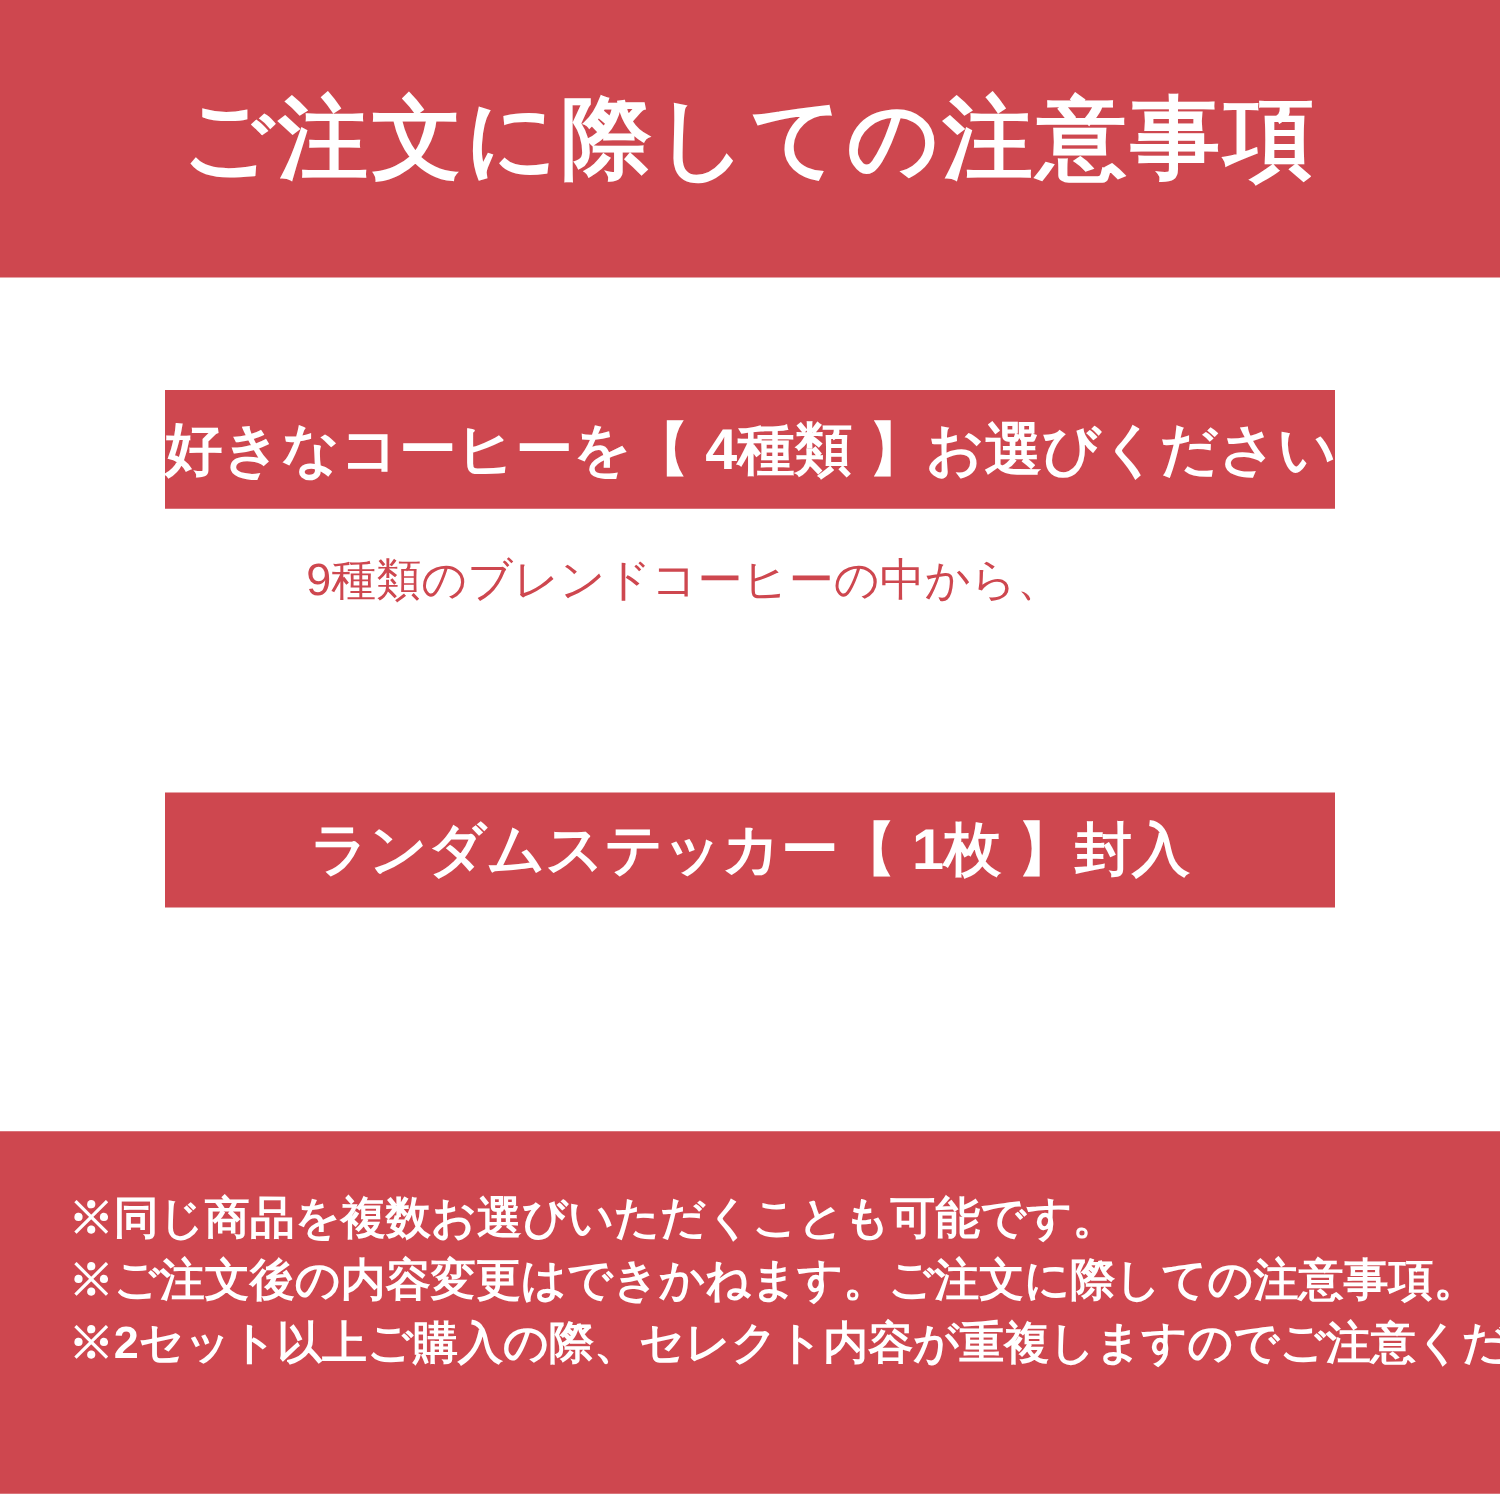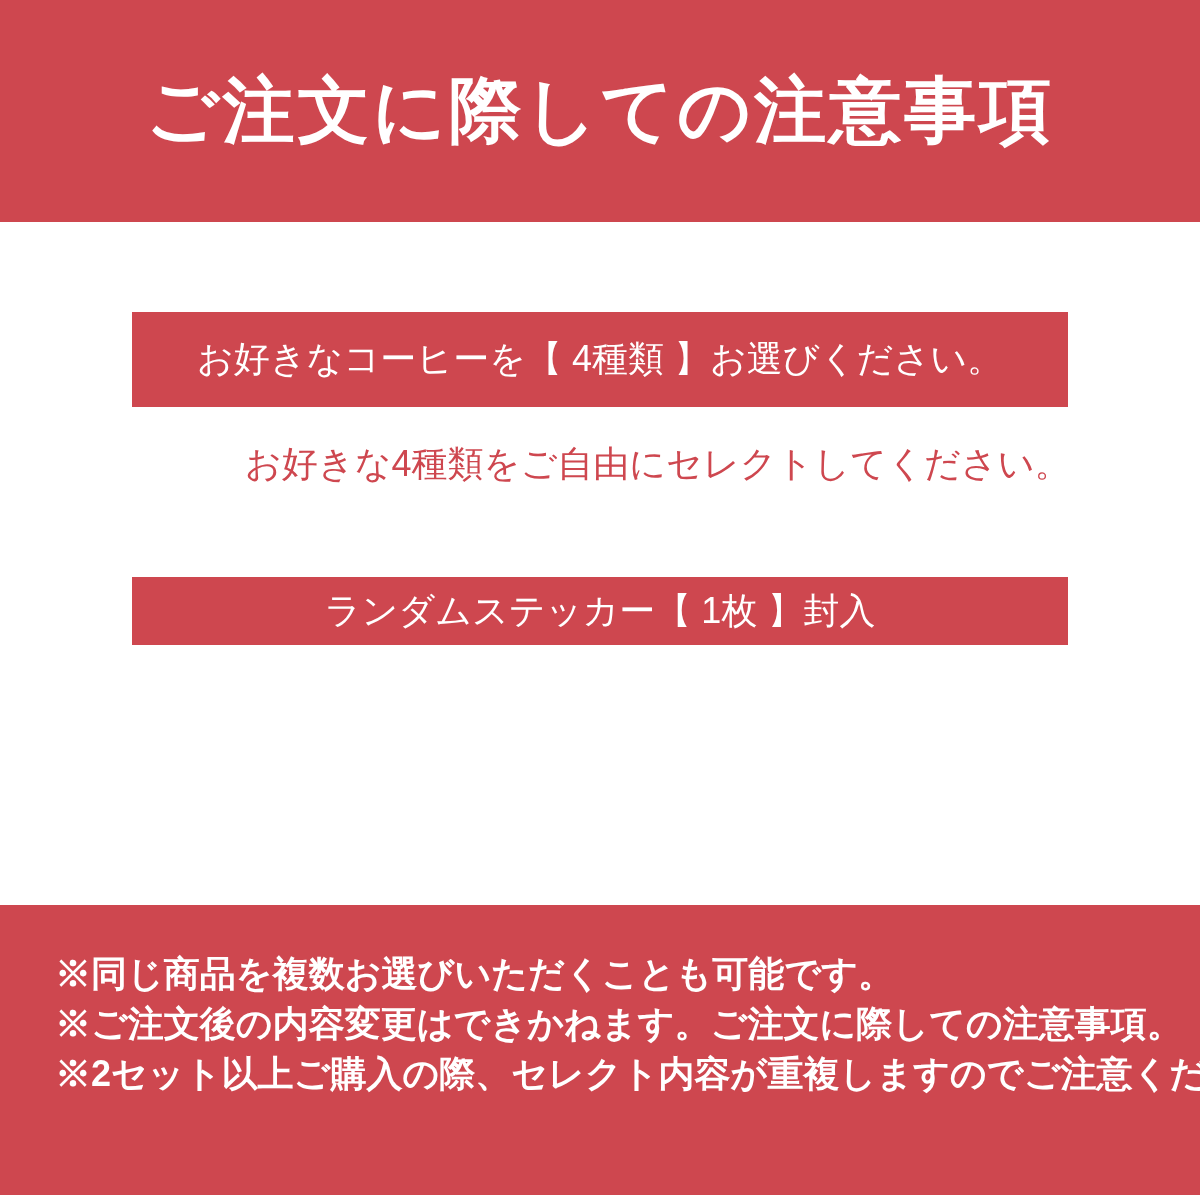--- a/index.html
+++ b/index.html
@@ -34,25 +34,25 @@
   }
 
   
   .red-bar {
     position: absolute; left: 132px;
     width: 936px;
     background: var(--red);
     display: flex; align-items: center; justify-content: center;
   }
   .bar1 { top: 312px; height: 95px; }
-  .bar2 { top: 577px; height: 68px; }
+  .bar2 { top: 634px; height: 92px; }
   .bar-text {
     color: var(--white);
-    font-size: 36px;
-    font-weight: 400;
+    font-size: 46px;
+    font-weight: 700;
     white-space: nowrap;
   }
 
   
   .body-text {
     position: absolute;
     margin: 0;
     color: var(--red);
     font-size: 36px;
     font-weight: 400;
@@ -86,21 +86,21 @@
 
   <header class="top-banner">
     <h1 class="title">ご注文に際しての注意事項</h1>
   </header>
 
   <div class="red-bar bar1">
     <span class="bar-text">お好きなコーヒーを【 4種類 】お選びください。</span>
   </div>
 
   <p class="body-text body1">
-    <span class="line">お好きな4種類をご自由にセレクトしてください。</span>
+    <span class="line">9種類のブレンドコーヒーの中から、</span>
   </p>
 
   <div class="red-bar bar2">
     <span class="bar-text">ランダムステッカー【 1枚 】封入</span>
   </div>
 
 
   <footer class="notes">
     <p class="note">※同じ商品を複数お選びいただくことも可能です。</p>
     <p class="note">※ご注文後の内容変更はできかねます。ご注文に際しての注意事項。</p>

